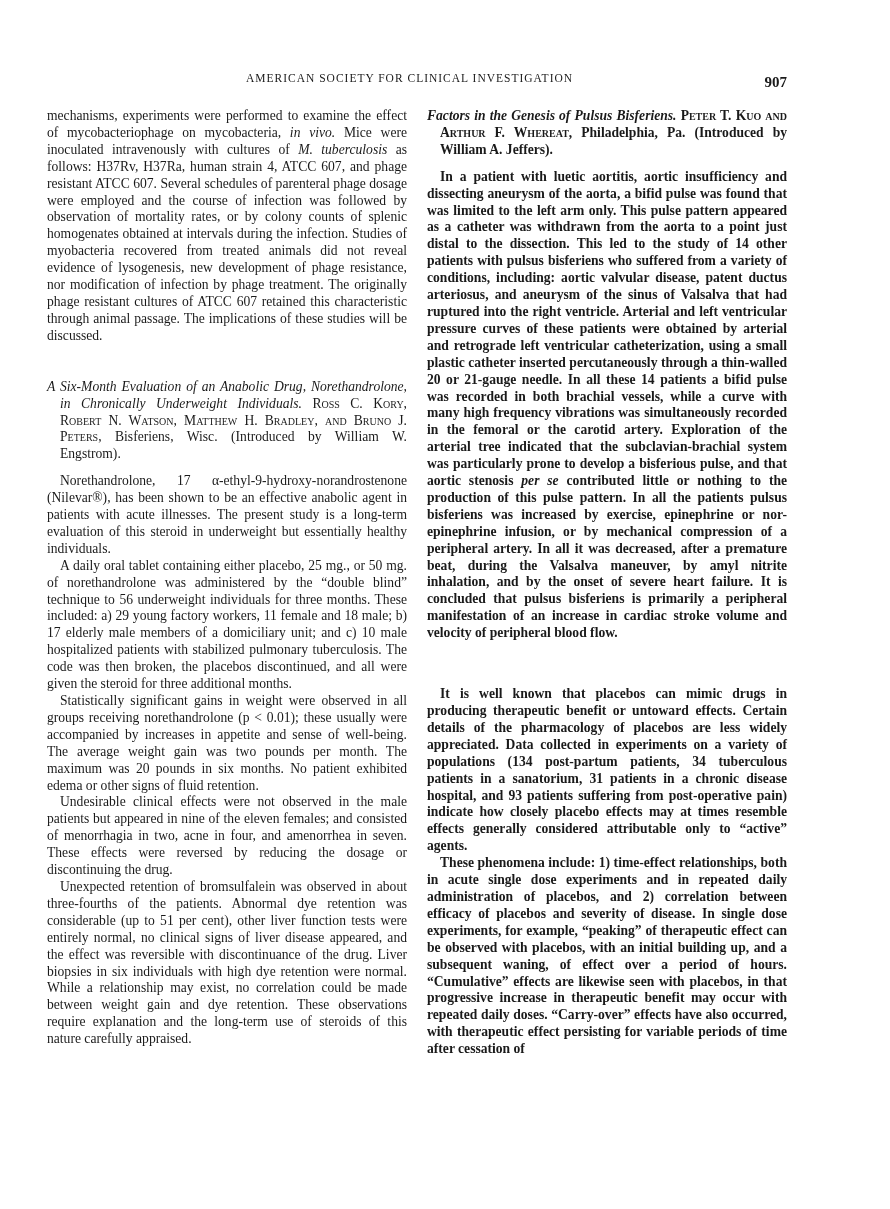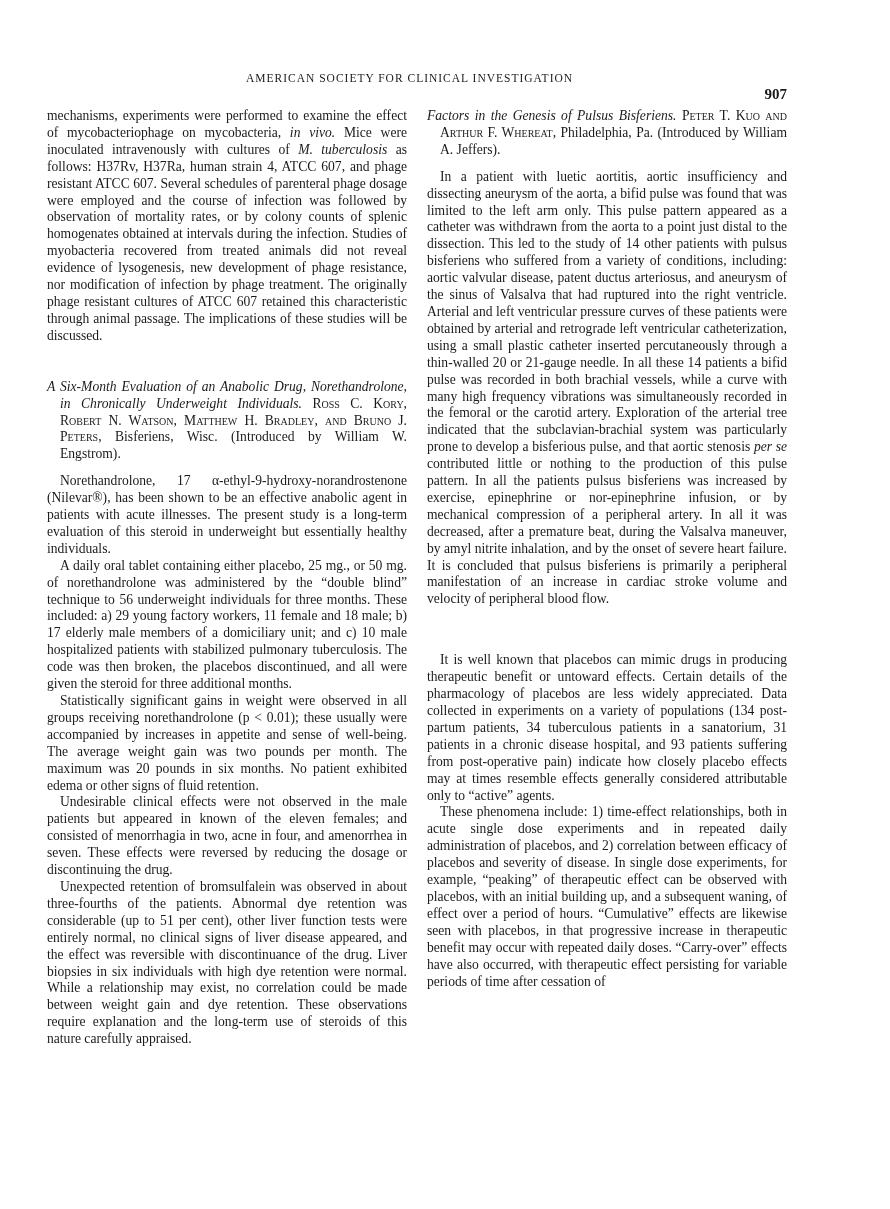--- a/index.html
+++ b/index.html
@@ -1,23 +1,23 @@
 <!DOCTYPE html>
 <html><head>
 <meta charset="utf-8">
 <style>
   html, body { margin: 0; padding: 0; background: #ffffff; }
   body { width: 890px; height: 1209px; position: relative; overflow: hidden;
          font-family: "Liberation Serif", "DejaVu Serif", serif; color: #1a1a1a; }
   .header { position: absolute; top: 70px; left: 230px; width: 557px; height: 18px; }
   .running-head { position: absolute; left: 16px; top: 2px; font-size: 11.5px; letter-spacing: 1px; }
-  .page-num { position: absolute; right: 0; top: 16px; font-size: 15px; font-weight: bold; margin-left: 24px; }
+  .page-num { position: absolute; right: 0; top: 4px; font-size: 15px; font-weight: bold; margin-left: 24px; }
   .col { position: absolute; top: 108px; width: 360px; font-size: 13.6px; line-height: 16.9px; text-align: justify; }
   .col-left { left: 47px; }
-  .col-right { left: 427px; }
+  .col-right { left: 427px; font-weight: bold; }
   p { margin: 0; }
   .indent { text-indent: 13px; }
   .title-block { padding-left: 13px; text-indent: -13px; }
   .abstract-title { font-style: italic; }
   .sc { font-variant: small-caps; }
   .gap-large { height: 34px; }
   .gap-small { height: 10px; }
   .it { font-style: italic; margin-top: 36px; }
 </style>
 </head>
@@ -33,21 +33,21 @@
 
   <div class="gap-large"></div>
 
   <p class="title-block"><span class="abstract-title">A Six-Month Evaluation of an Anabolic Drug, Norethandrolone, in Chronically Underweight Individuals.</span> <span class="sc">Ross C. Kory, Robert N. Watson, Matthew H. Bradley, and Bruno J. Peters</span><span>, Bisferiens, Wisc.</span> <span>(Introduced by William W. Engstrom).</span></p>
 
   <div class="gap-small"></div>
 
   <p class="indent">Norethandrolone, 17 α-ethyl-9-hydroxy-norandrostenone (Nilevar®), has been shown to be an effective anabolic agent in patients with acute illnesses. The present study is a long-term evaluation of this steroid in underweight but essentially healthy individuals.</p>
   <p class="indent">A daily oral tablet containing either placebo, 25 mg., or 50 mg. of norethandrolone was administered by the “double blind” technique to 56 underweight individuals for three months. These included: a) 29 young factory workers, 11 female and 18 male; b) 17 elderly male members of a domiciliary unit; and c) 10 male hospitalized patients with stabilized pulmonary tuberculosis. The code was then broken, the placebos discontinued, and all were given the steroid for three additional months.</p>
   <p class="indent">Statistically significant gains in weight were observed in all groups receiving norethandrolone (p &lt; 0.01); these usually were accompanied by increases in appetite and sense of well-being. The average weight gain was two pounds per month. The maximum was 20 pounds in six months. No patient exhibited edema or other signs of fluid retention.</p>
-  <p class="indent">Undesirable clinical effects were not observed in the male patients but appeared in known of the eleven females; and consisted of menorrhagia in two, acne in four, and amenorrhea in seven. These effects were reversed by reducing the dosage or discontinuing the drug.</p>
+  <p class="indent">Undesirable clinical effects were not observed in the male patients but appeared in nine of the eleven females; and consisted of menorrhagia in two, acne in four, and amenorrhea in seven. These effects were reversed by reducing the dosage or discontinuing the drug.</p>
   <p class="indent">Unexpected retention of bromsulfalein was observed in about three-fourths of the patients. Abnormal dye retention was considerable (up to 51 per cent), other liver function tests were entirely normal, no clinical signs of liver disease appeared, and the effect was reversible with discontinuance of the drug. Liver biopsies in six individuals with high dye retention were normal. While a relationship may exist, no correlation could be made between weight gain and dye retention. These observations require explanation and the long-term use of steroids of this nature carefully appraised.</p>
 </div>
 
 <div class="col col-right">
   <p class="title-block"><span class="abstract-title">Factors in the Genesis of Pulsus Bisferiens.</span> <span class="sc">Peter T. Kuo and Arthur F. Whereat</span><span>, Philadelphia, Pa.</span> <span>(Introduced by William A. Jeffers).</span></p>
 
   <div class="gap-small"></div>
 
   <p class="indent"><span>In a patient with luetic aortitis, aortic insufficiency and dissecting aneurysm of the aorta, a bifid pulse was found that was limited to the left arm only. This pulse pattern appeared as a catheter was withdrawn from the aorta to a point just distal to the dissection. This led to the study of 14 other patients with pulsus bisferiens who suffered from a variety of conditions, including: aortic valvular disease, patent ductus arteriosus, and aneurysm of the sinus of Valsalva that had ruptured into the right ventricle. Arterial and left ventricular pressure curves of these patients were obtained by arterial and retrograde left ventricular catheterization, using a small plastic catheter inserted percutaneously through a thin-walled 20 or 21-gauge needle. In all these 14 patients a bifid pulse was recorded in both brachial vessels, while a curve with many high frequency vibrations was simultaneously recorded in the femoral or the carotid artery. Exploration of the arterial tree indicated that the subclavian-brachial system was particularly prone to develop a bisferious pulse, and that aortic stenosis </span><span class="it">per se</span><span> contributed little or nothing to the production of this pulse pattern. In all the patients pulsus bisferiens was increased by exercise, epinephrine or nor-epinephrine infusion, or by mechanical compression of a peripheral artery. In all it was decreased, after a premature beat, during the Valsalva maneuver, by amyl nitrite inhalation, and by the onset of severe heart failure. It is concluded that pulsus bisferiens is primarily a peripheral manifestation of an increase in cardiac stroke volume and velocity of peripheral blood flow.</span></p>
 

